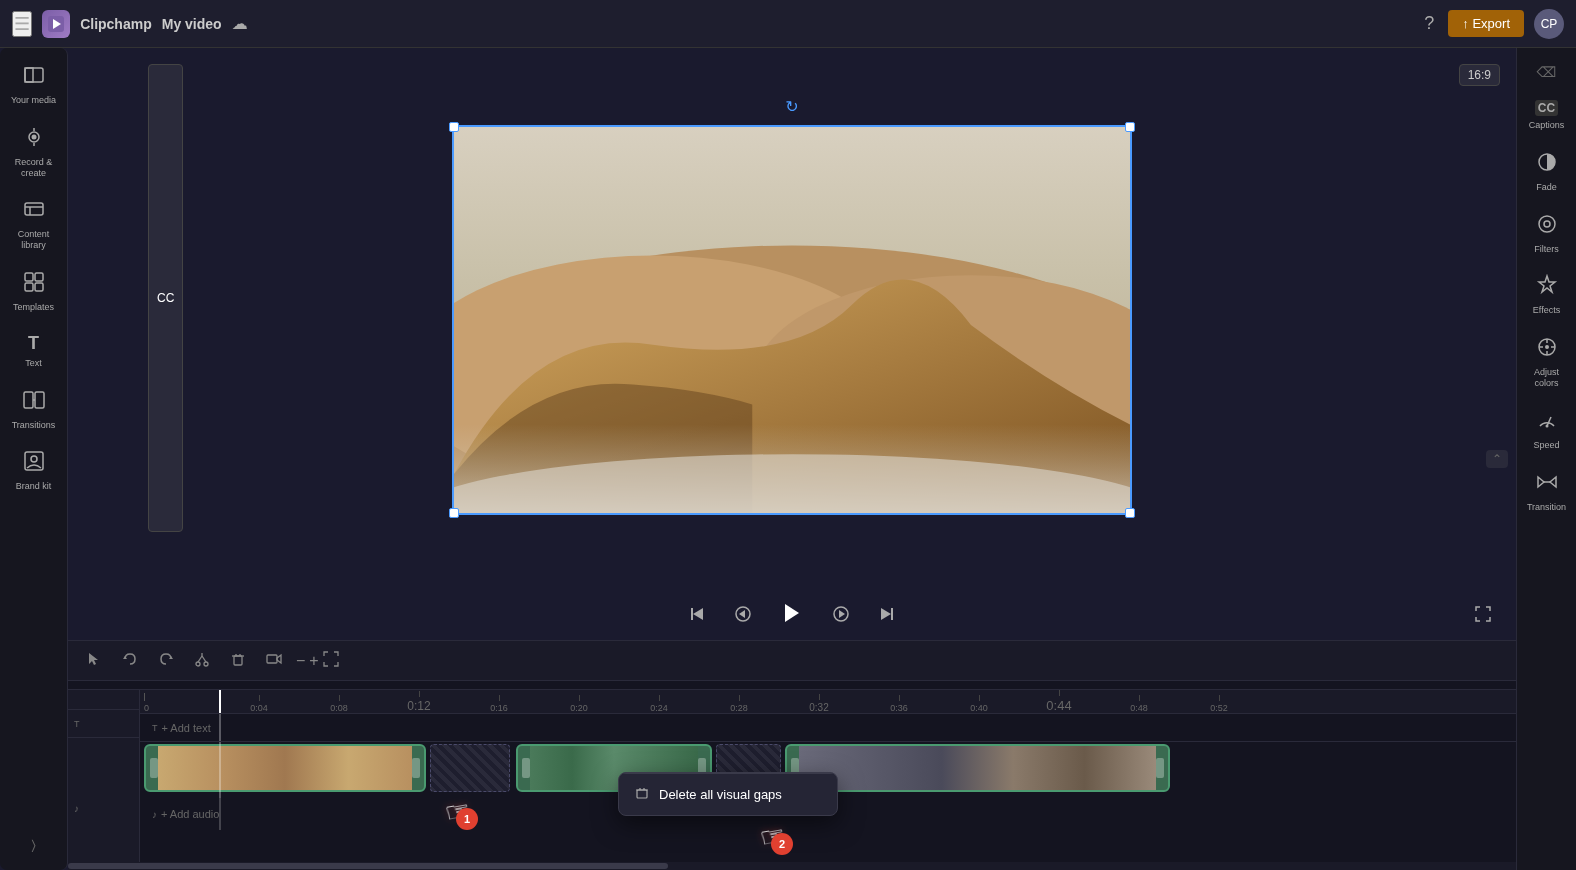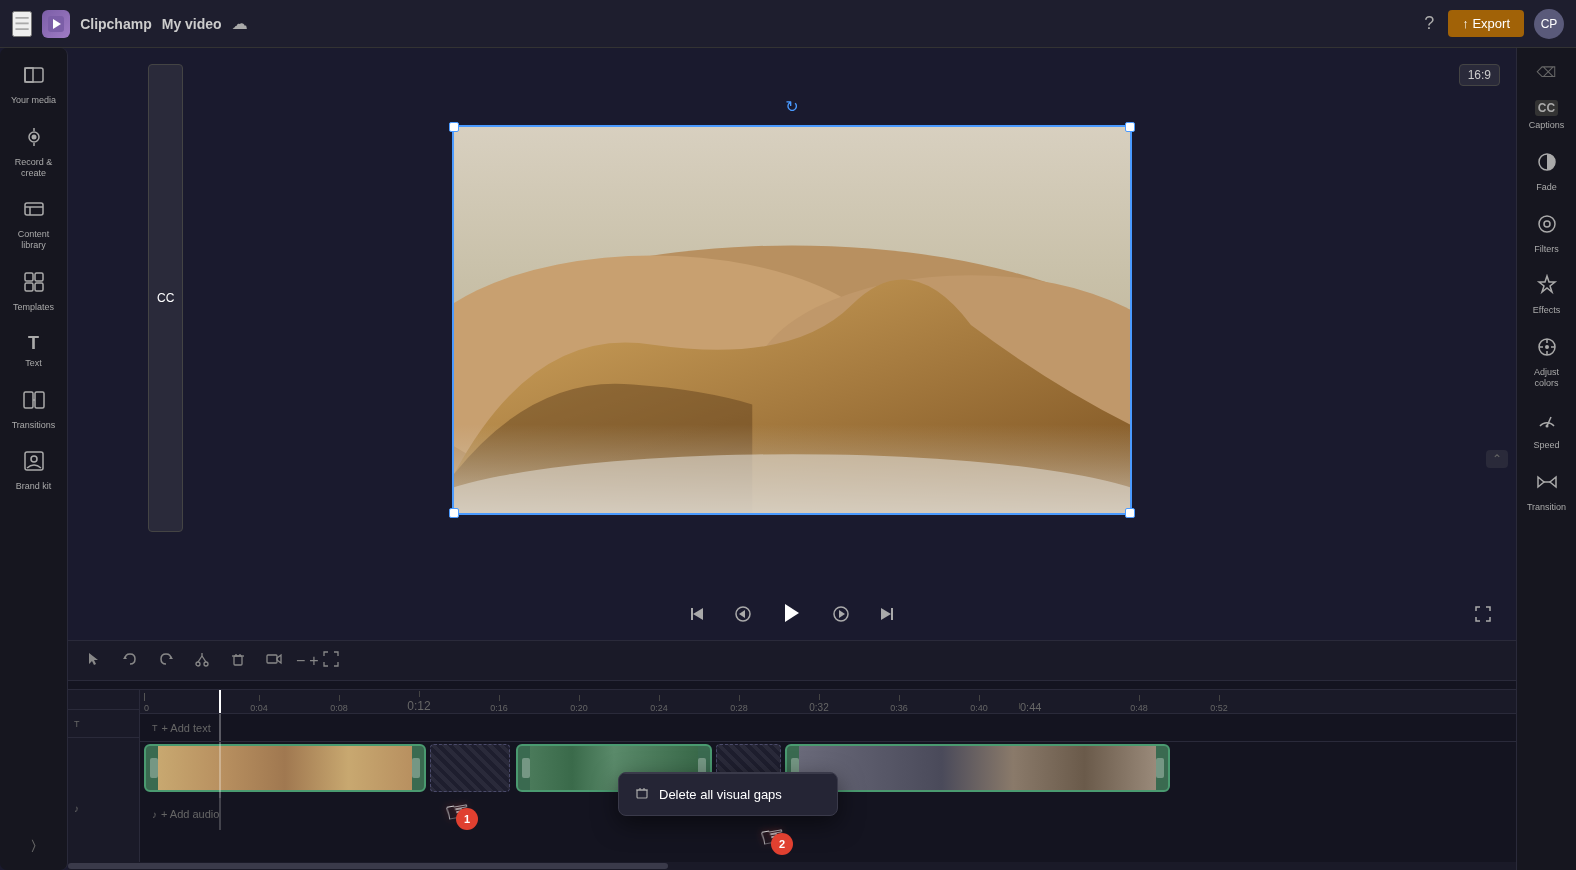--- a/index.html
+++ b/index.html
@@ -698,21 +698,21 @@
                   <span>0:32</span>
                 </div>
                 <div style="width:80px;font-size:9px;color:#666;text-align:center;display:flex;flex-direction:column;align-items:center;">
                   <div style="width:1px;height:6px;background:#444;margin-bottom:2px;"></div>
                   <span>0:36</span>
                 </div>
                 <div style="width:80px;font-size:9px;color:#666;text-align:center;display:flex;flex-direction:column;align-items:center;">
                   <div style="width:1px;height:6px;background:#444;margin-bottom:2px;"></div>
                   <span>0:40</span>
                 </div>
-                <div style="width:80px;font-size:11px;color:#666;text-align:center;display:flex;align-items:center;">
+                <div style="width:80px;font-size:13px;color:#666;text-align:center;display:flex;flex-direction:column;align-items:center;">
                   <div style="width:1px;height:6px;background:#444;margin-bottom:2px;"></div>
                   <span>0:44</span>
                 </div>
                 <div style="width:80px;font-size:9px;color:#666;text-align:center;display:flex;flex-direction:column;align-items:center;">
                   <div style="width:1px;height:6px;background:#444;margin-bottom:2px;"></div>
                   <span>0:48</span>
                 </div>
                 <div style="width:80px;font-size:9px;color:#666;text-align:center;display:flex;flex-direction:column;align-items:center;">
                   <div style="width:1px;height:6px;background:#444;margin-bottom:2px;"></div>
                   <span>0:52</span>

